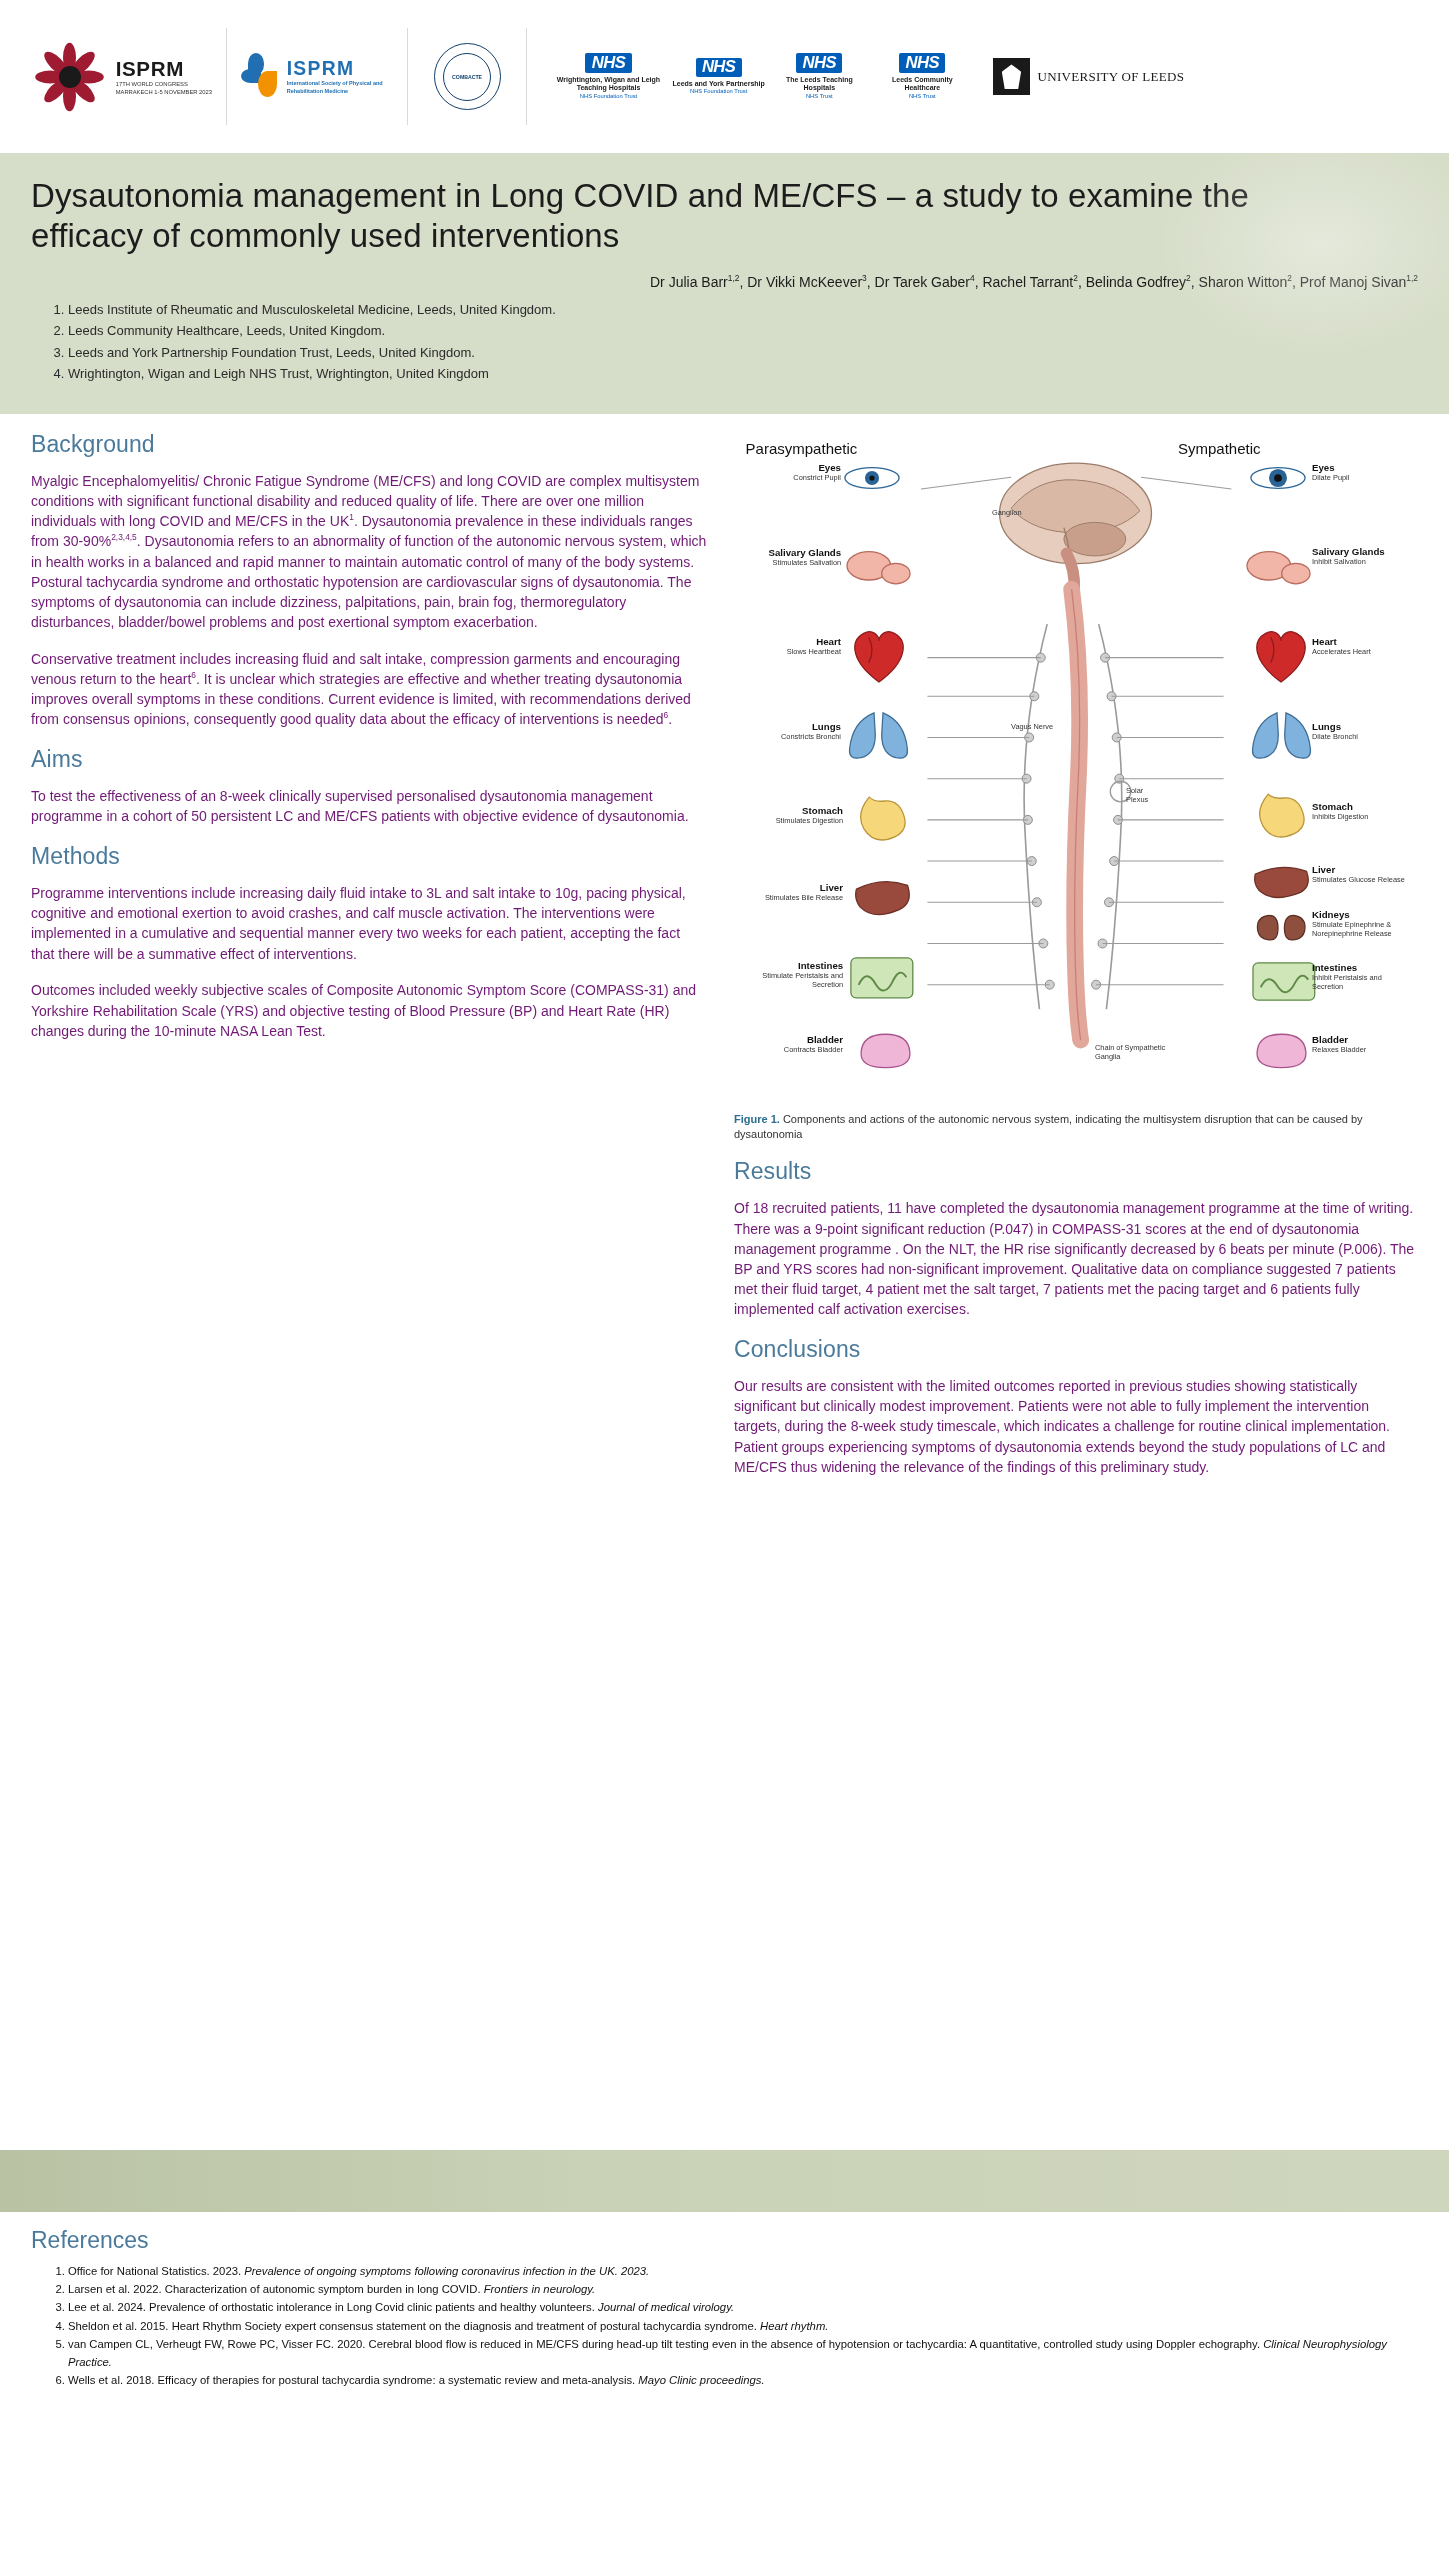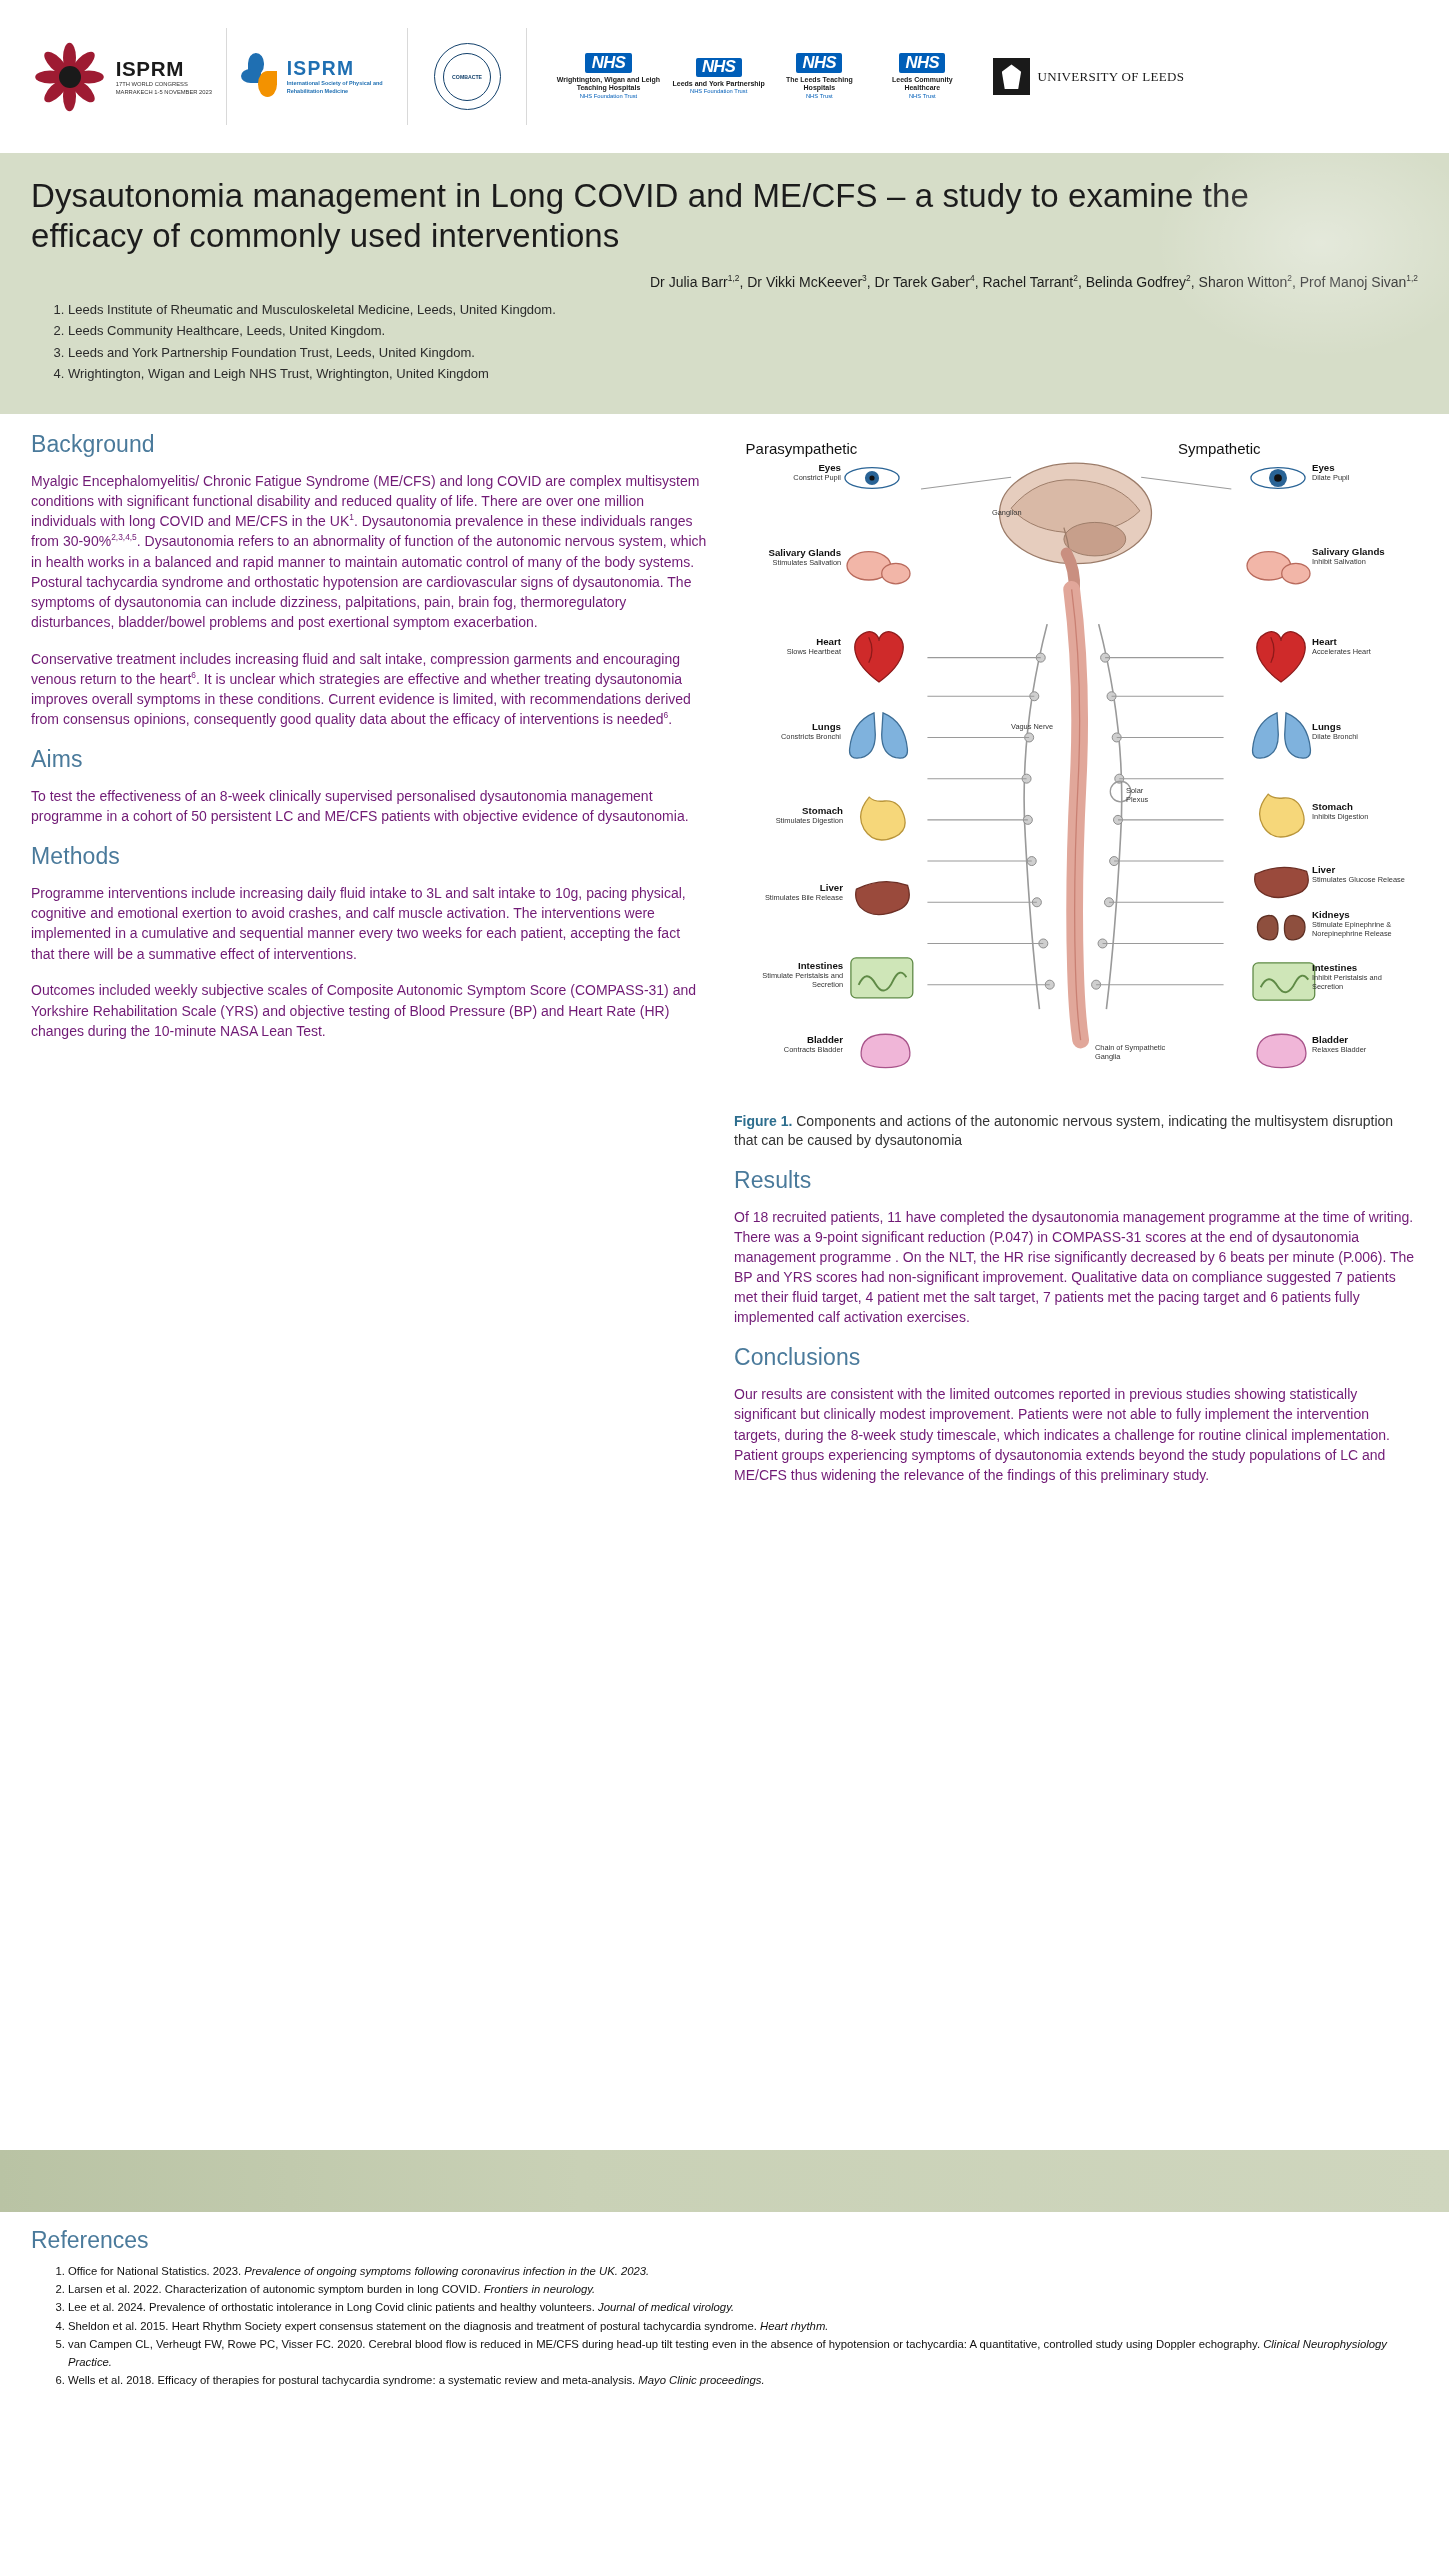--- a/index.html
+++ b/index.html
@@ -138,21 +138,21 @@
   
   .figure-wrap { width:100%; }
   .ans-fig {
     width: 100%;
     height: 676px;
     background:#ffffff;
     position: relative;
     overflow:hidden;
   }
   .fig-caption {
-    font-size: 14px;
+    font-size: 11px;
     line-height:1.38;
     color:#2d6e8e;
     margin-top: 5.2px;
   }
   .fig-caption b { color:#2d6e8e; }
   .fig-caption .rest { color:#333; }
 
   
   .ans-label { position:absolute; font-size:9px; color:#111; }
   .ans-label .t { font-weight:bold; font-size:9.7px; display:block;}

